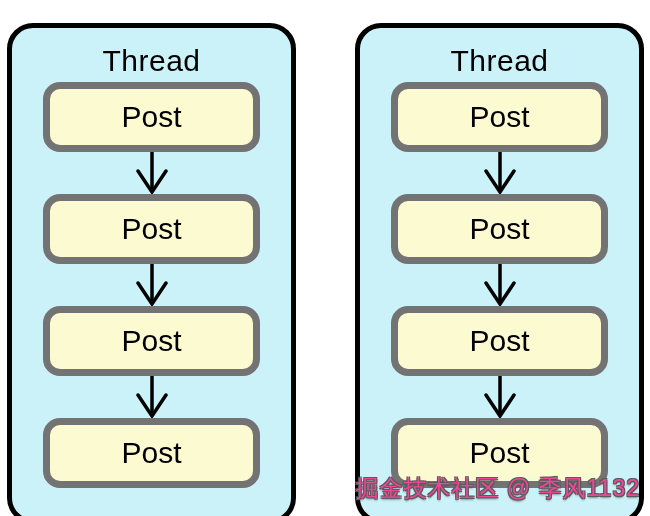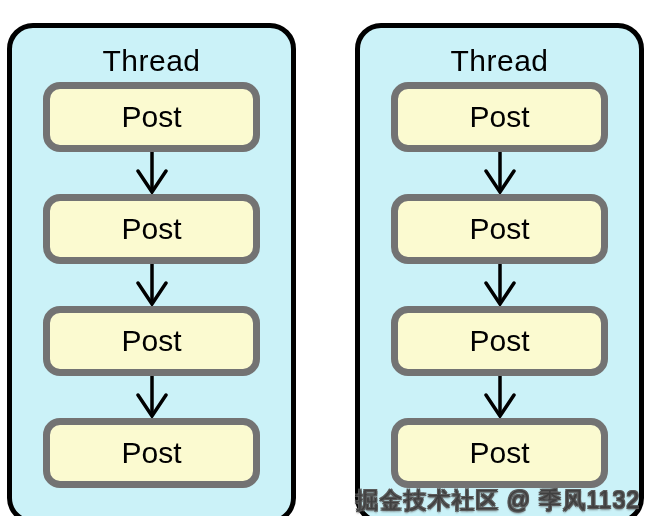--- a/index.html
+++ b/index.html
@@ -59,23 +59,23 @@
     flex: 0 0 auto;
     display: flex;
     align-items: center;
     justify-content: center;
   }
   .arrow svg { display: block; }
 
   .watermark {
     position: absolute;
     right: 10px;
-    bottom: 0;
+    bottom: 12px;
     font-size: 23px;
-    color: #404040;
+    color: #ec4899;
     text-shadow:
       -1px -1px 0 #5a5a5a,
        1px -1px 0 #5a5a5a,
       -1px  1px 0 #5a5a5a,
        1px  1px 0 #5a5a5a,
        0    2px 2px rgba(60,60,60,0.6);
     letter-spacing: 1px;
     white-space: nowrap;
   }
 </style>

